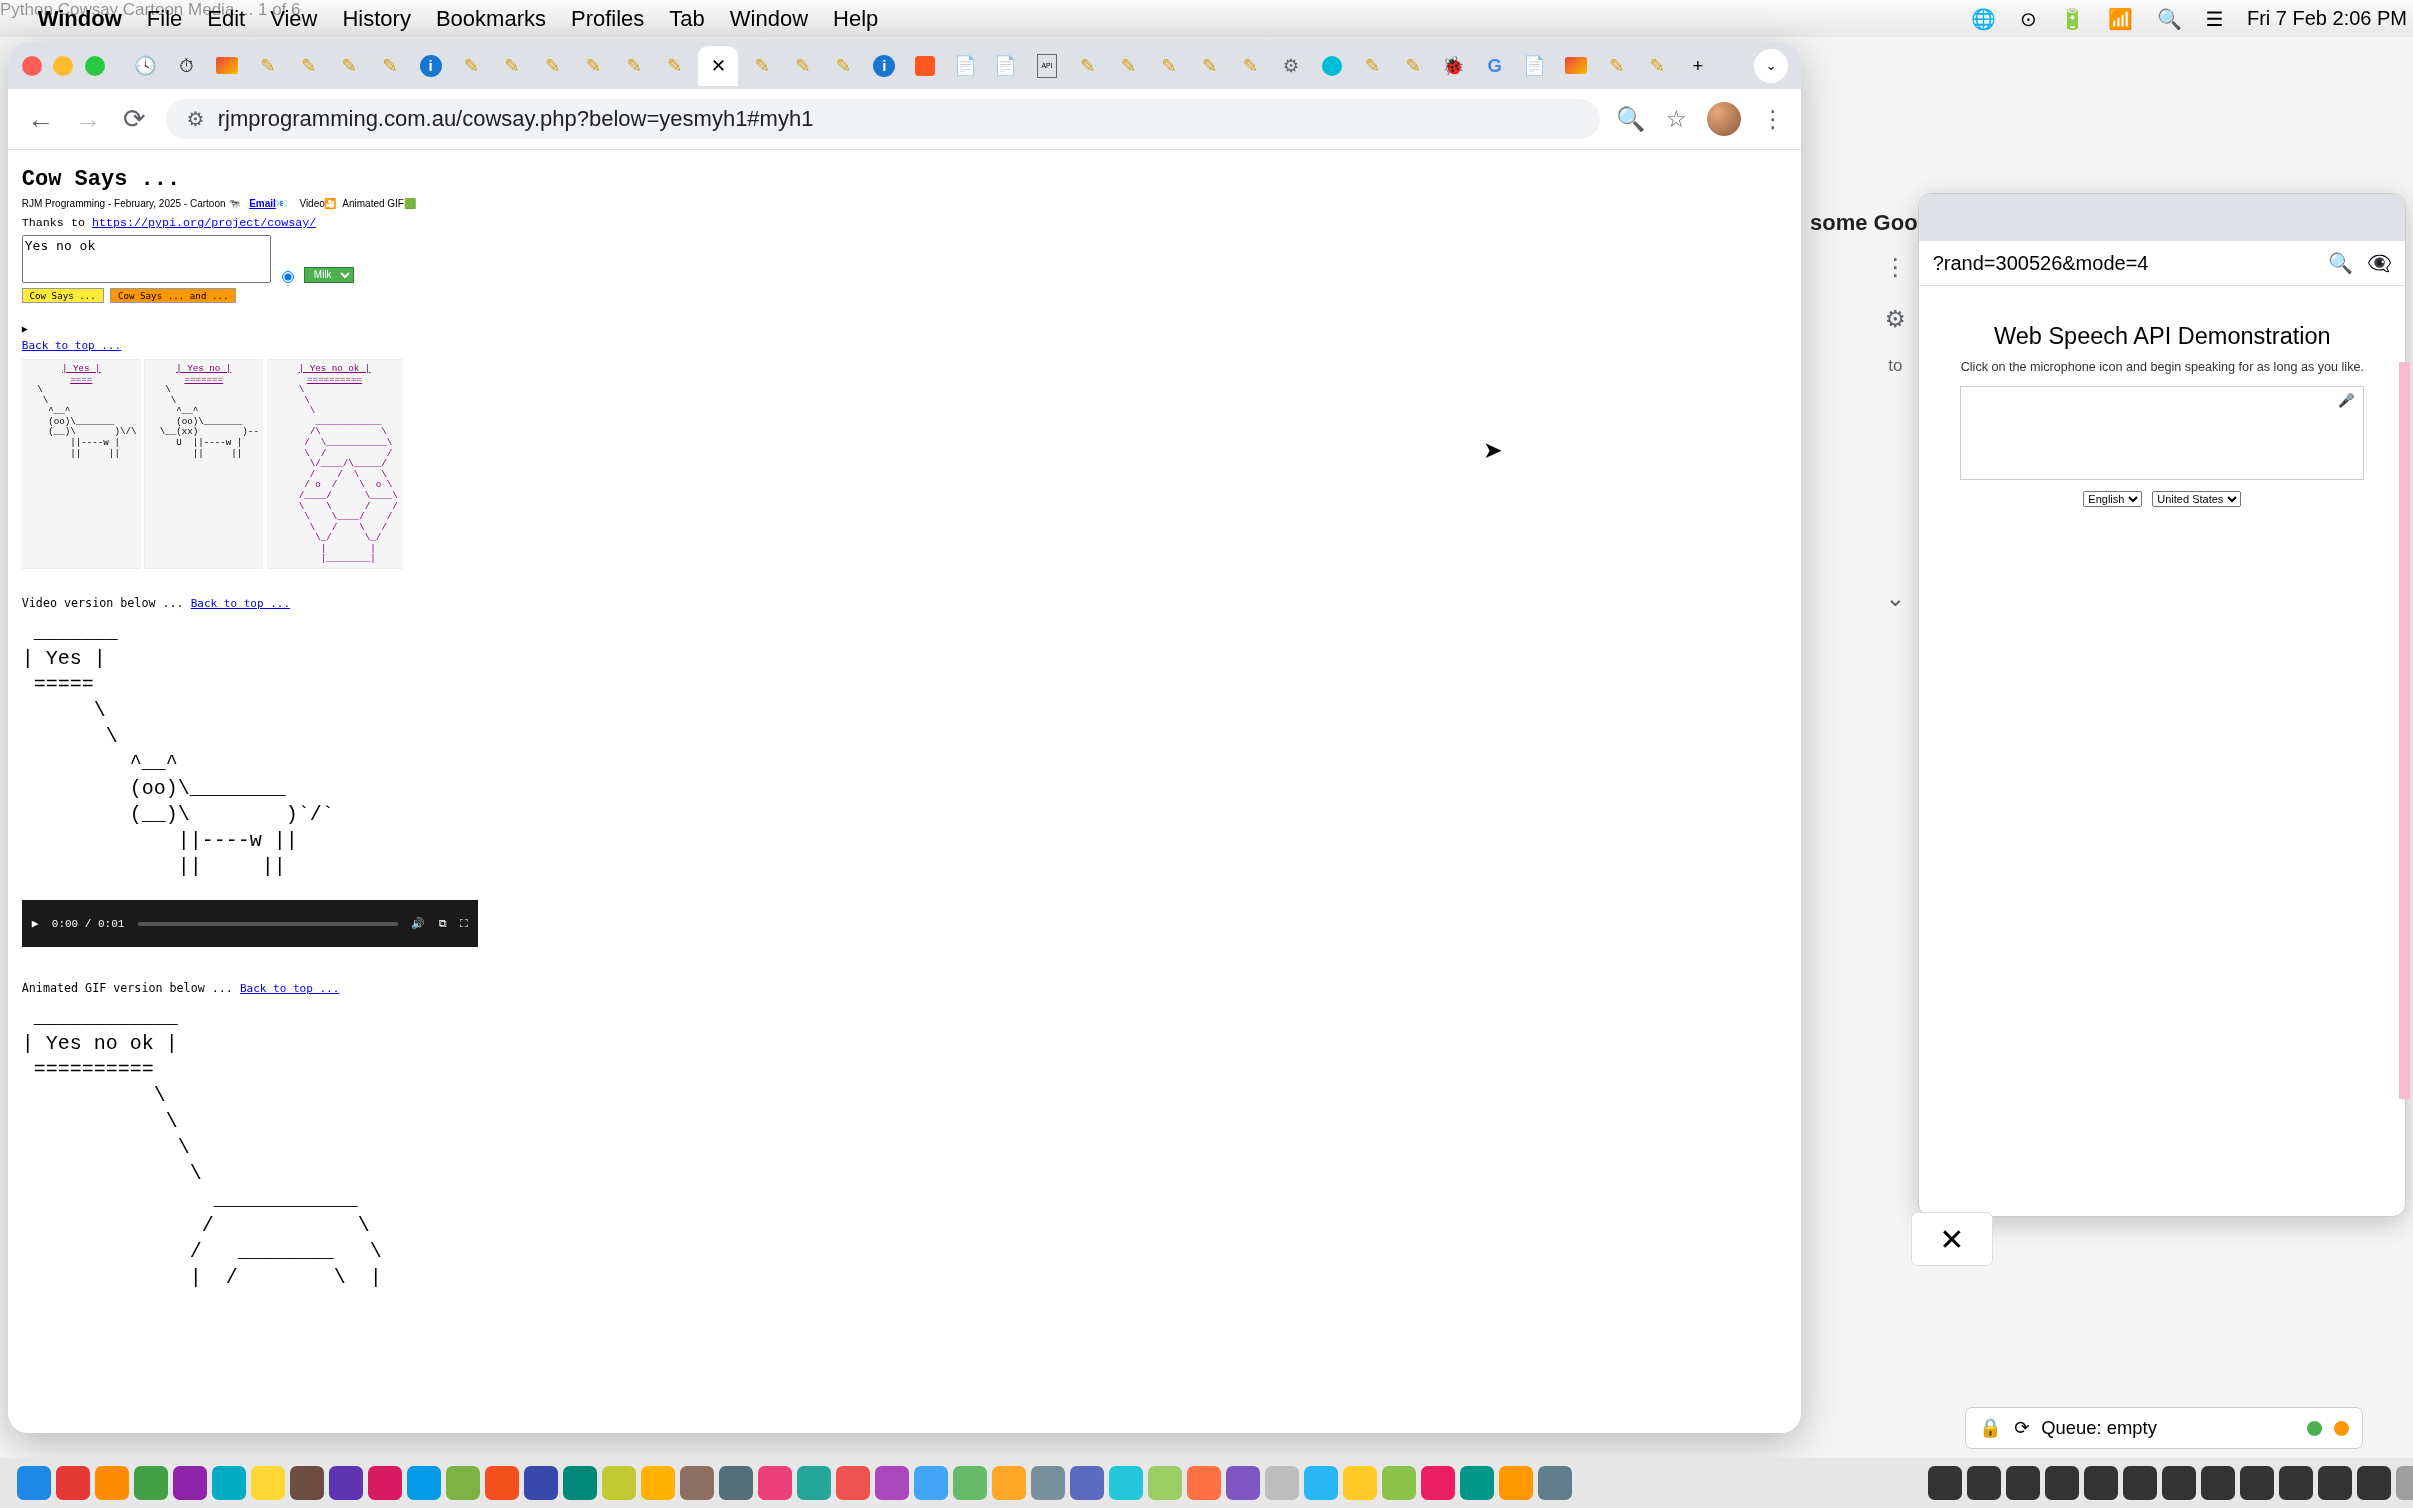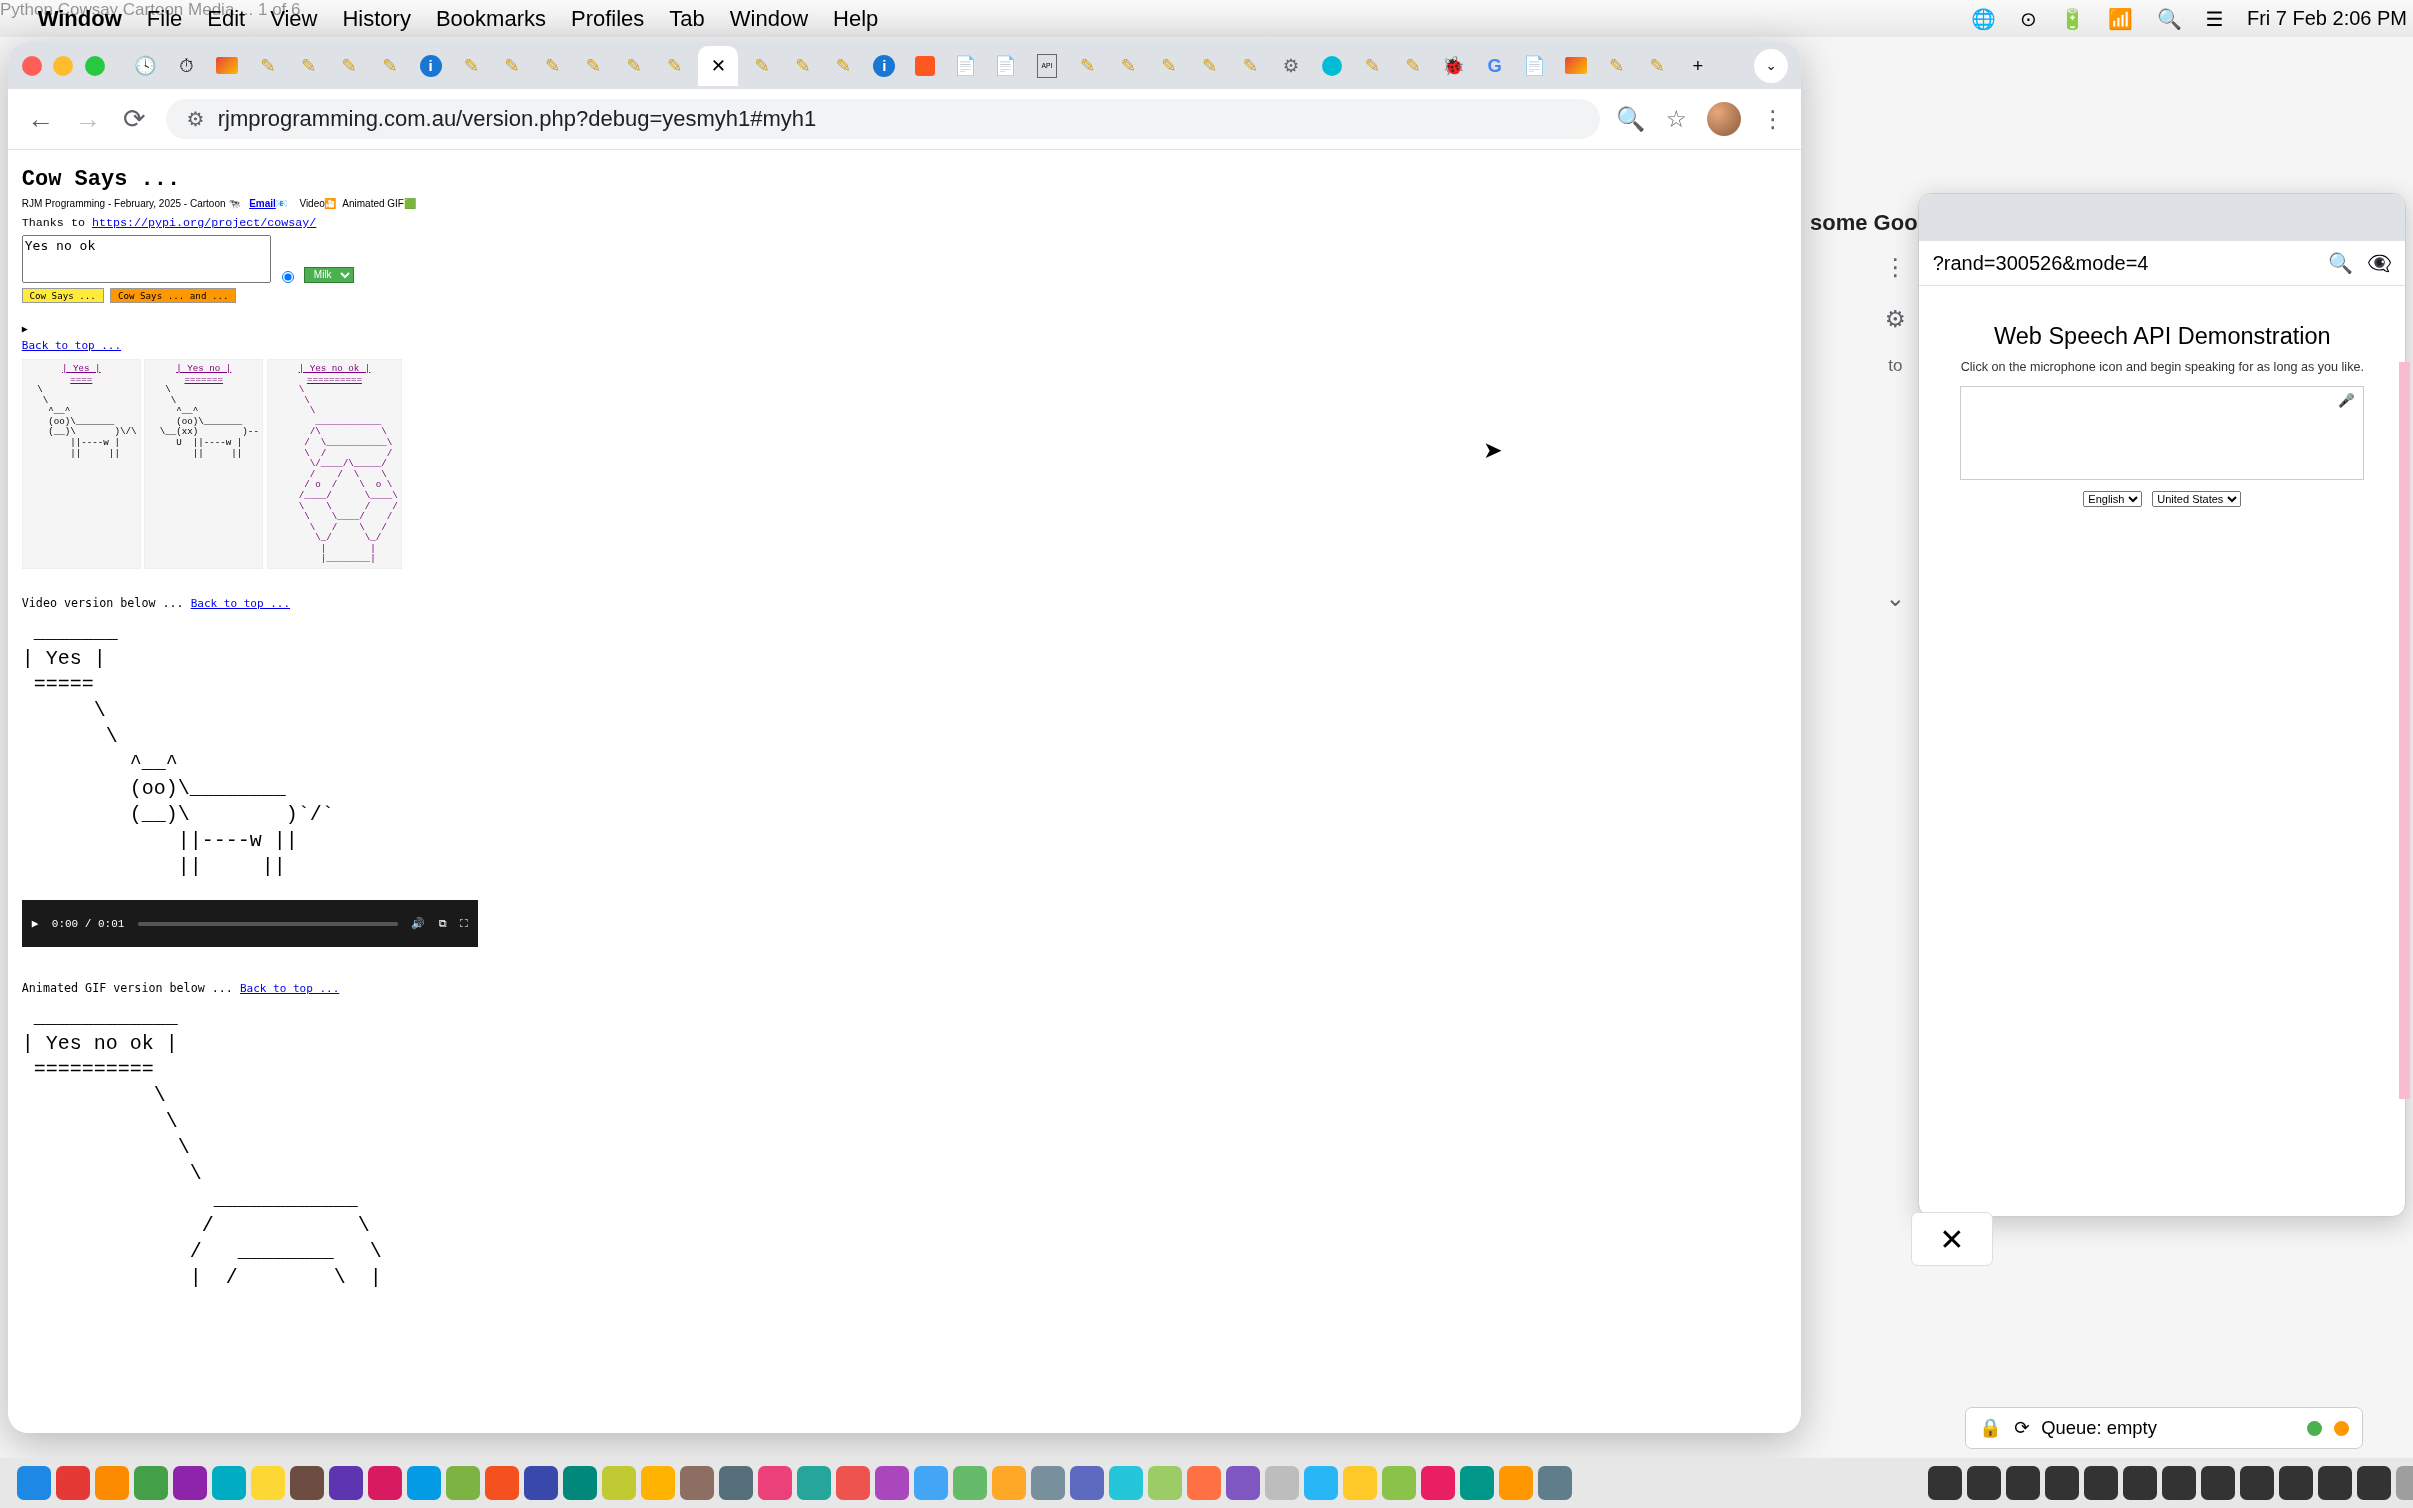--- a/index.html
+++ b/index.html
@@ -239,21 +239,21 @@
         <span>⌄</span>
       </div>
   </div>
 
   <div class="toolbar">
     <div class="nav-btn">←</div>
     <div class="nav-btn" style="opacity:.4">→</div>
     <div class="nav-btn">⟳</div>
     <div class="omnibox">
       <span class="tune">⚙</span>
-      <span>rjmprogramming.com.au/version.php?debug=yesmyh1#myh1</span>
+      <span>rjmprogramming.com.au/cowsay.php?below=yesmyh1#myh1</span>
     </div>
     <div class="right-icons">
       <span style="font-size:23.5px;color:#5f6368">🔍</span>
       <span style="font-size:23.5px;color:#5f6368">☆</span>
       <span class="avatar"></span>
       <span style="font-size:23.5px;color:#5f6368">⋮</span>
     </div>
   </div>
 
   <div class="page">

